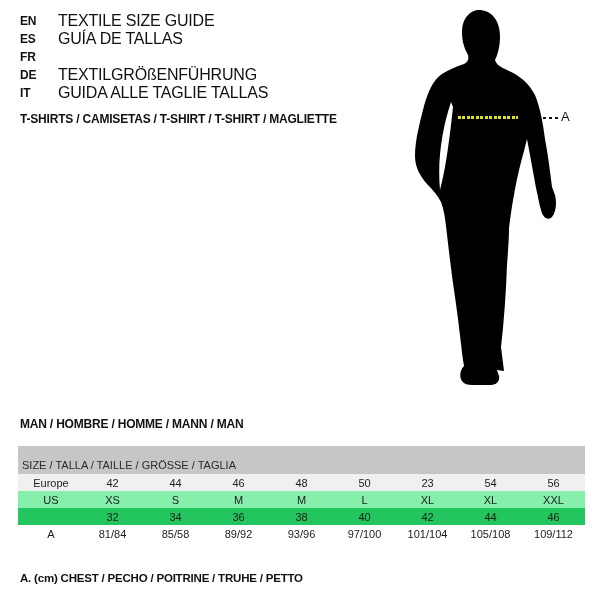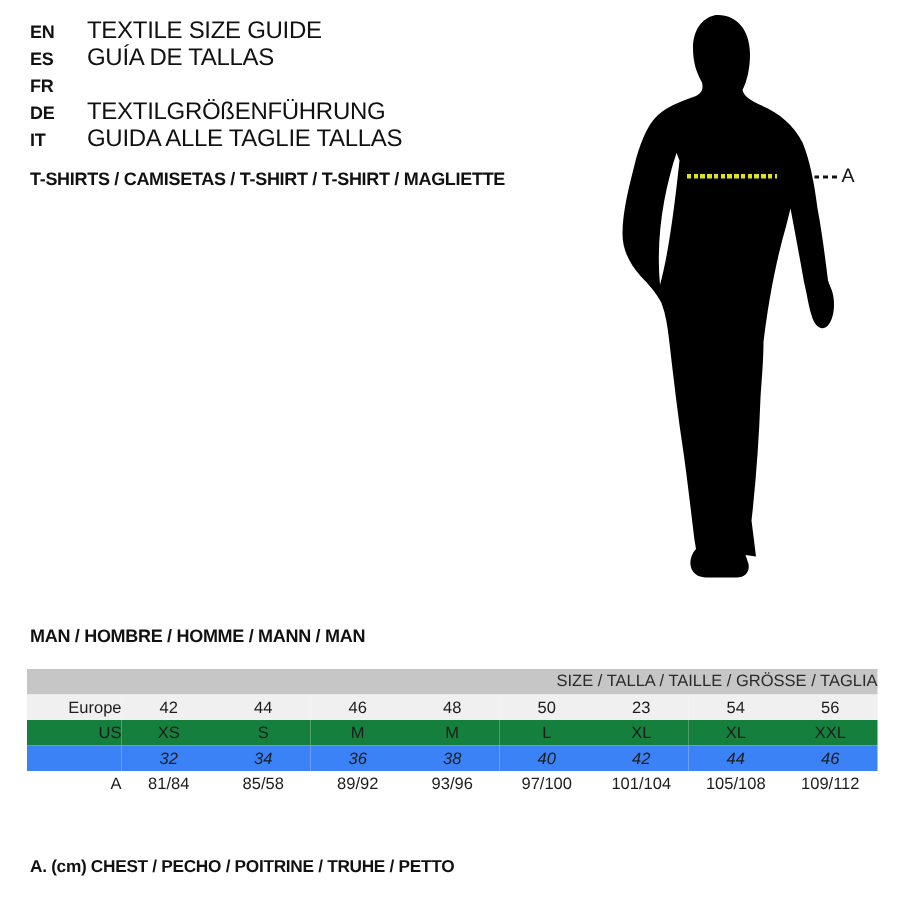--- a/index.html
+++ b/index.html
@@ -20,27 +20,27 @@
   .dash-yellow{position:absolute;left:458px;top:116px;width:60px;height:3px;
     background:repeating-linear-gradient(90deg,var(--dash,#dce31a) 0 3px,transparent 3px 4.5px);}
   .dash-black{position:absolute;left:543px;top:117px;width:17px;height:2px;
     background:repeating-linear-gradient(90deg,#111 0 3px,transparent 3px 6px);}
   .measure-a{position:absolute;left:561px;top:109px;font-size:13px;font-weight:400;}
   
   .man-line{position:absolute;left:20px;top:417px;font-weight:700;font-size:12px;letter-spacing:-0.2px;}
   
   .size-table{position:absolute;left:18px;top:446px;width:567px;border-collapse:collapse;table-layout:fixed;}
   .size-table th{
-    background:#c6c6c6;text-align:right;font-weight:400;font-size:11px;color:#2a2a2a;
-    height:16px;padding:0 0 1px 4px;letter-spacing:0;}
+    background:#c6c6c6;text-align:left;font-weight:400;font-size:11px;color:#2a2a2a;
+    height:16px;padding:11px 0 1px 4px;letter-spacing:0;}
   .size-table td{font-size:11px;font-weight:400;color:#1c1c1c;height:17px;text-align:center;padding:0;}
-  .size-table td.lbl{text-align:right;padding-left:3px;width:58px;}
+  .size-table td.lbl{text-align:center;padding-left:3px;width:58px;}
   .row-0{background:#f0f0f0;}
-  .row-1{background:#15803d;}
-  .row-2{background:#3b82f6;font-style:italic;}
+  .row-1{background:#86efac;}
+  .row-2{background:#22c55e;}
   .row-3{background:#ffffff;}
   
   .footnote{position:absolute;left:20px;top:572px;font-weight:700;font-size:11.5px;letter-spacing:-0.2px;}
 </style>
 </head>
 <body>
 
 <div class="lang-block">
   <div class="lang-row">
     <span class="lang-code">EN</span>

